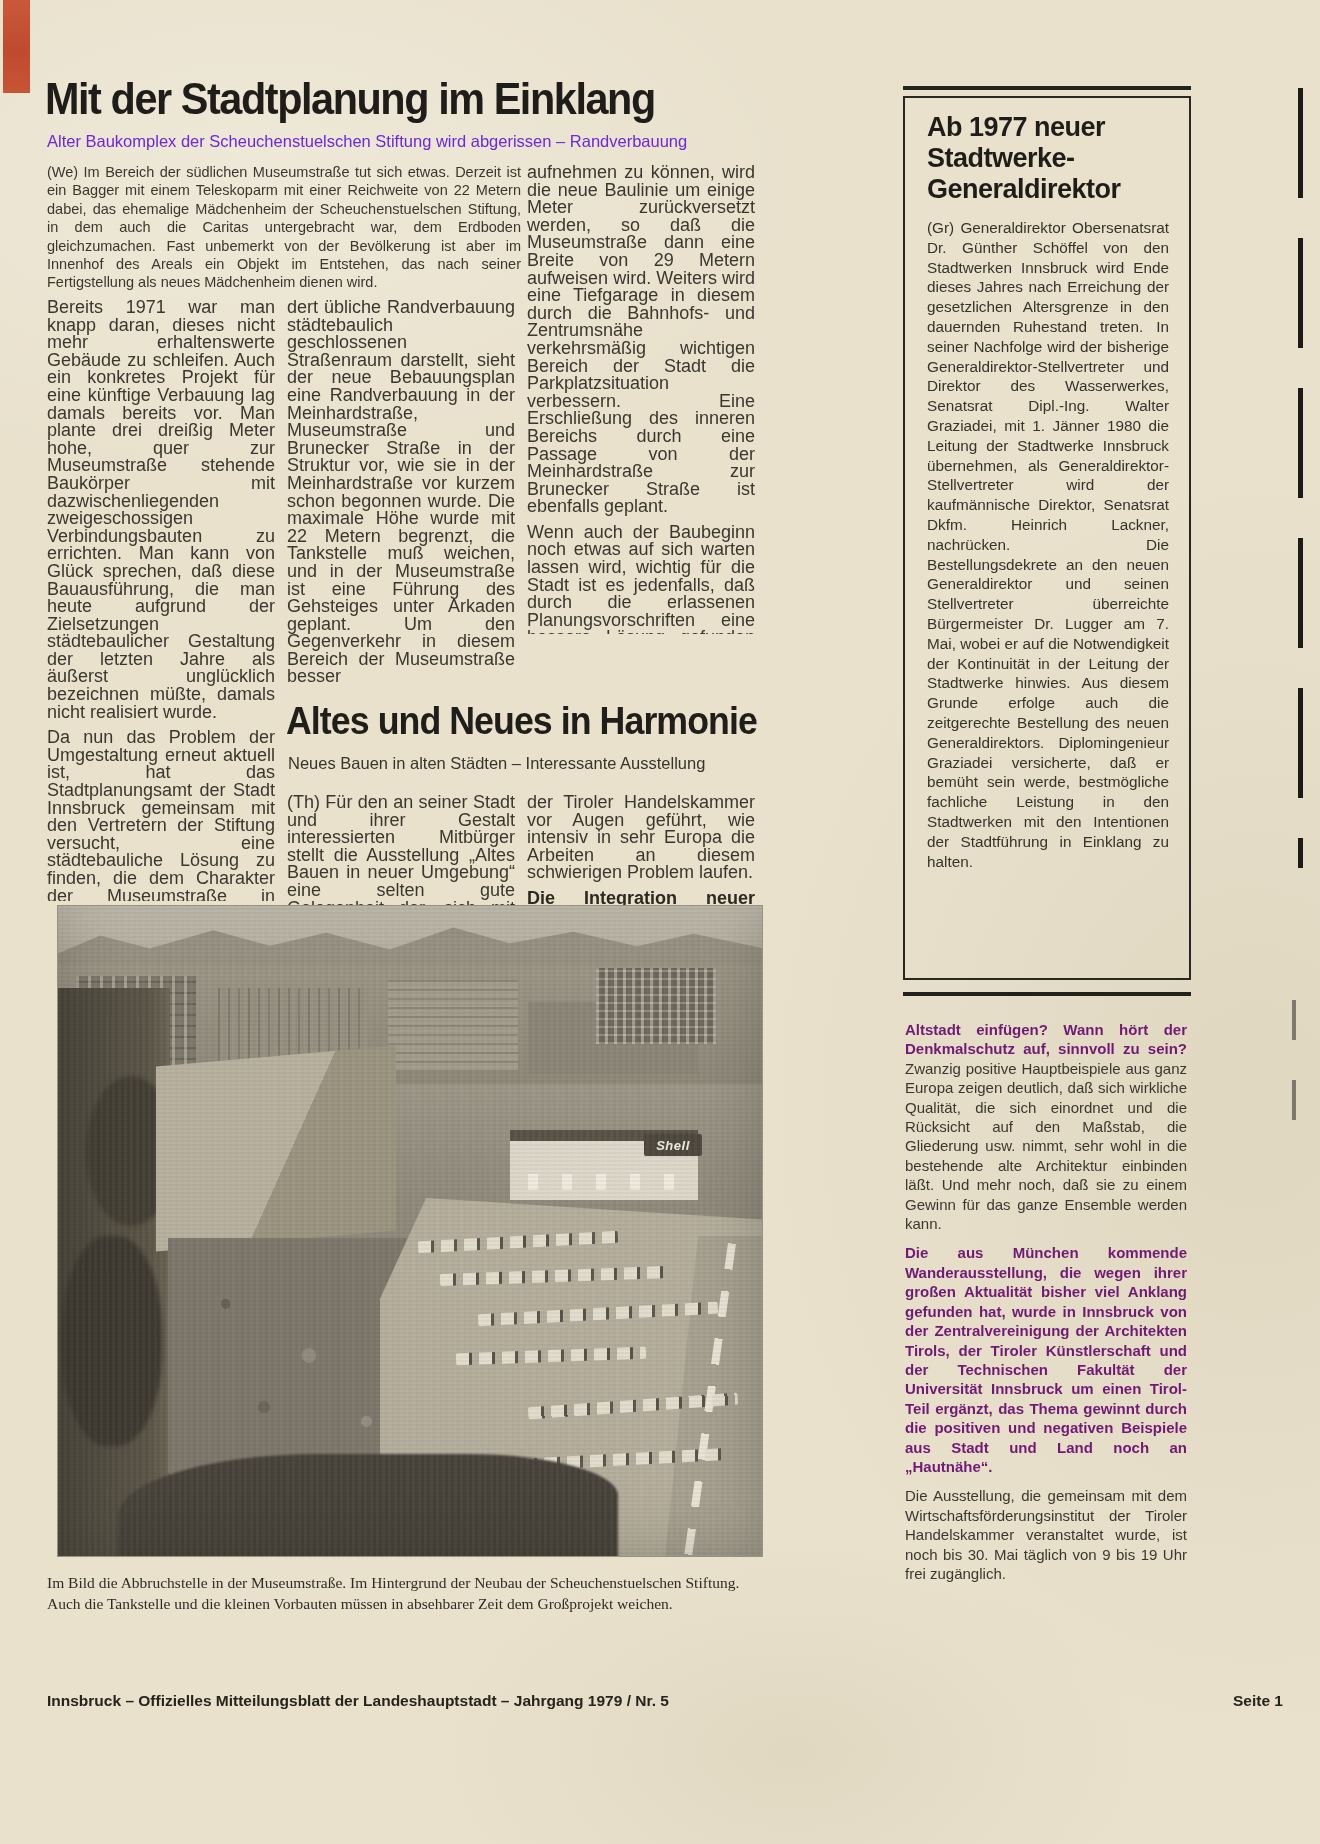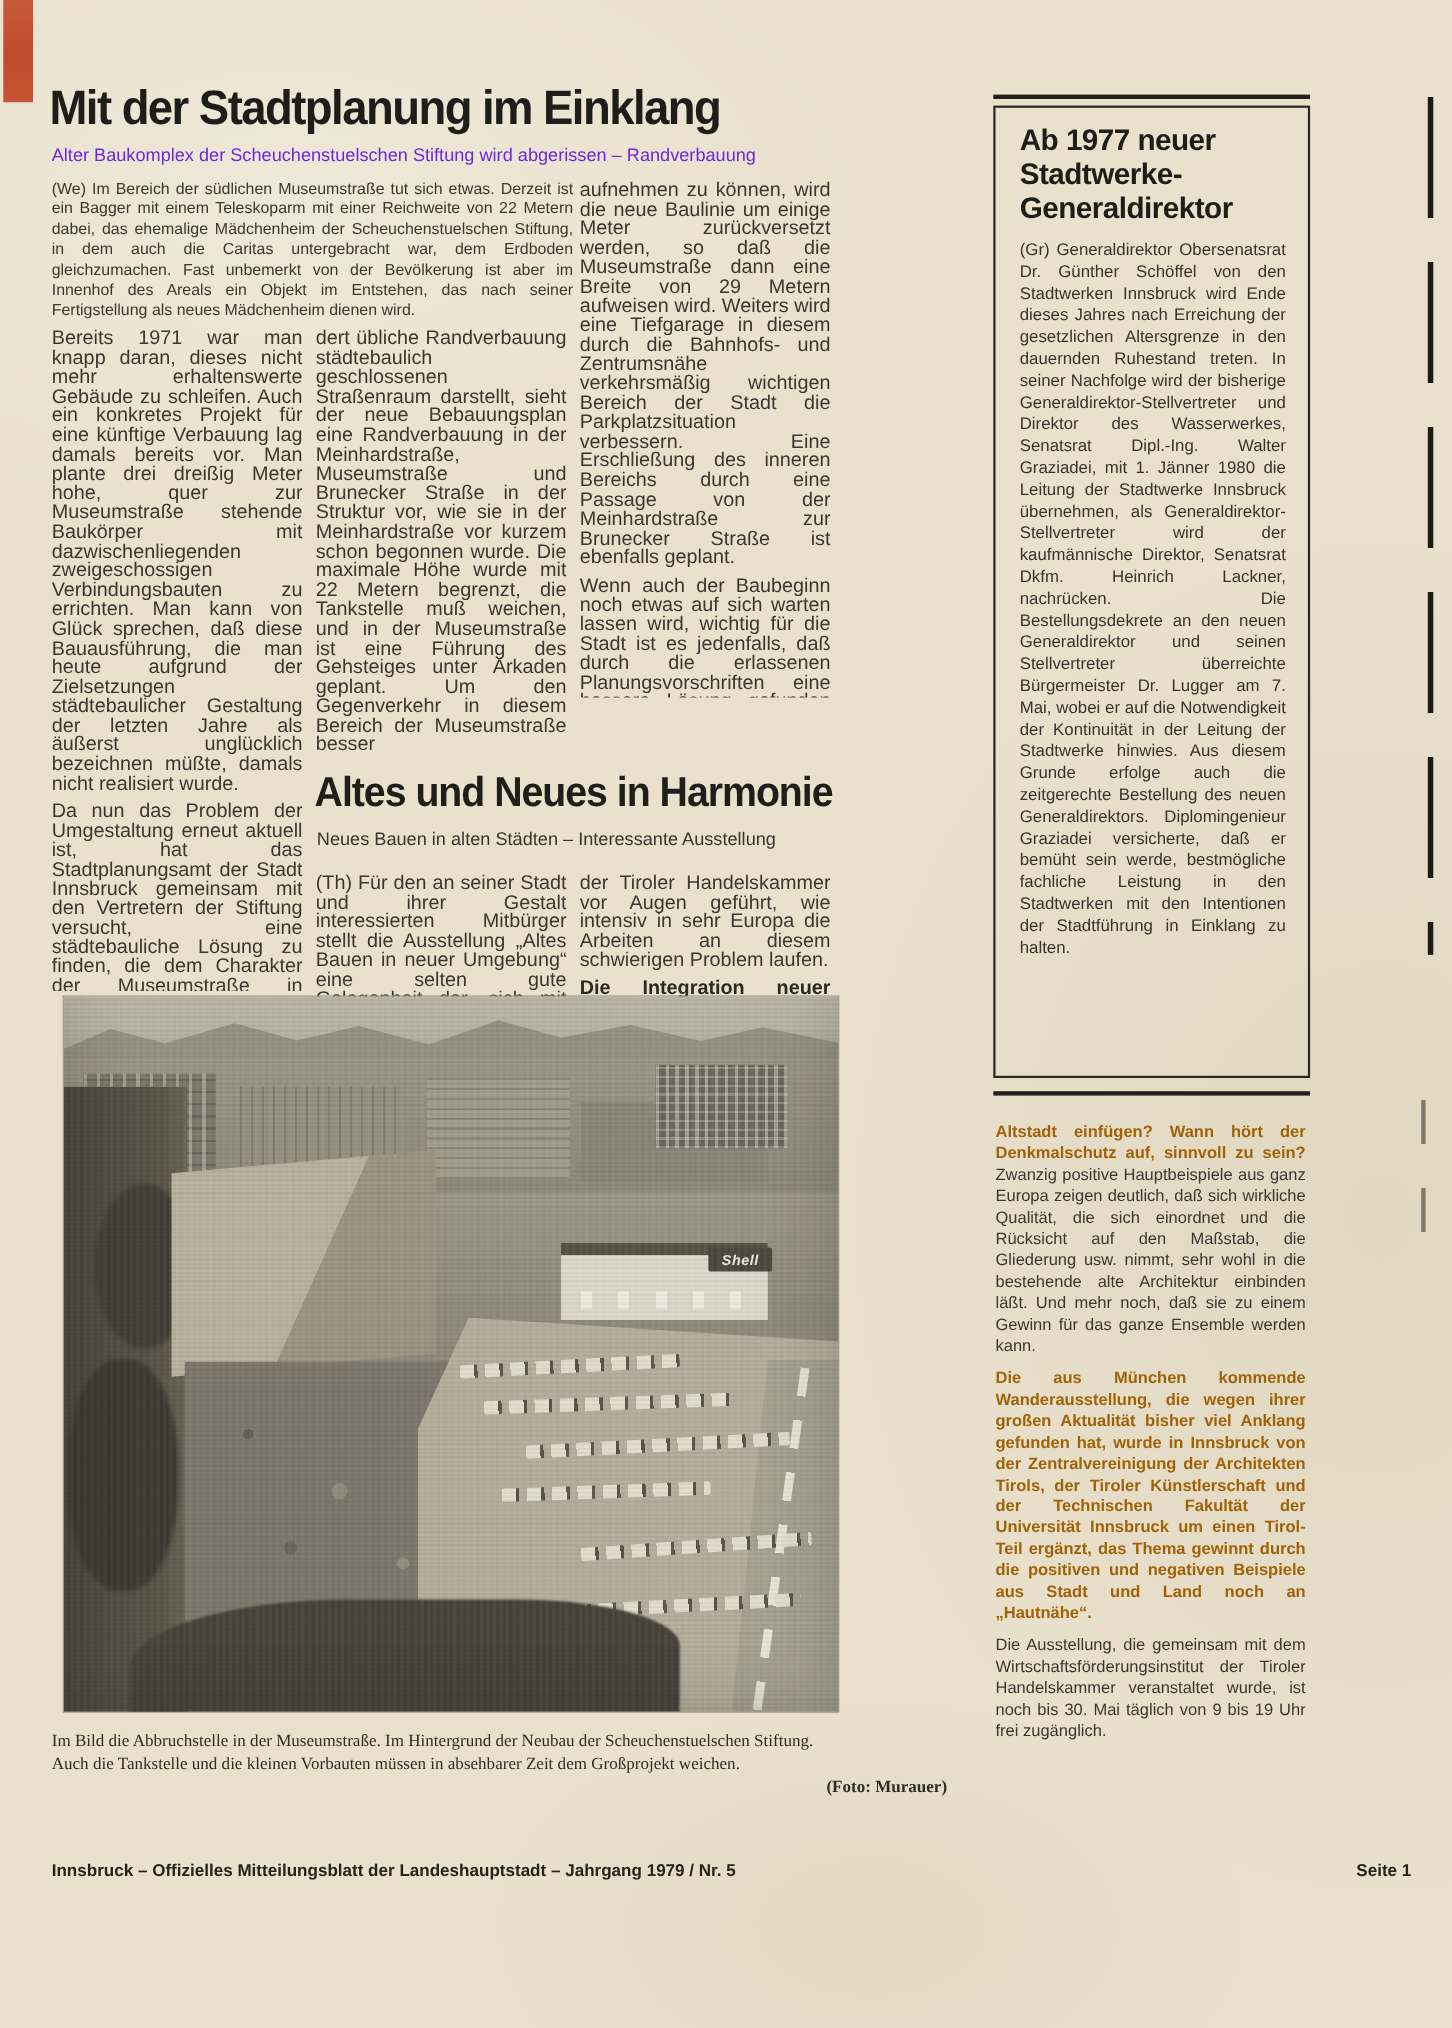--- a/index.html
+++ b/index.html
@@ -64,21 +64,21 @@
     border:2.5px solid #2a2722;padding:14px 20px 10px 22px;
   }
   .side-box .title{
     font-size:27px;font-weight:700;line-height:31px;letter-spacing:-.5px;color:#1f1d19;
     margin:0 0 13px 0;
   }
   .side-box .box-body{font-size:15.3px;line-height:19.8px;color:#37332b;}
   .side-lower{left:905px;top:1020px;width:282px;height:650px;overflow:hidden;
     font-size:15px;line-height:19.4px;}
   .side-lower p{margin:0 0 10px 0;}
-  .side-lower .b{font-weight:700;color:#a16207;}
+  .side-lower .b{font-weight:700;color:#701a75;}
 
   
   .photo{
     left:57px;top:905px;width:706px;height:652px;overflow:hidden;
     background:linear-gradient(180deg,#b9b3a4 0%,#a29c8d 18%,#8f897b 45%,#847e70 100%);
     border:1px solid #97917f;box-sizing:border-box;
   }
   .photo *{position:absolute;}
   .ph-sky{left:0;top:0;width:706px;height:66px;
     background:linear-gradient(180deg,#cdc8b9,#aaa495);}
@@ -226,21 +226,20 @@
     <div class="ph-shell-sign">
       <span>Shell</span>
     </div>
     <div class="ph-bottomtrees"></div>
     <div class="ph-grain"></div>
   </div>
 
   <div class="abs caption">
     <div>Im Bild die Abbruchstelle in der Museumstraße. Im Hintergrund der Neubau der Scheuchenstuelschen Stiftung.</div>
     <div>Auch die Tankstelle und die kleinen Vorbauten müssen in absehbarer Zeit dem Großprojekt weichen.</div>
-    <div class="credit">(Foto: Murauer)</div>
   </div>
 
   <div class="abs footer-row">
     <span>Innsbruck – Offizielles Mitteilungsblatt der Landeshauptstadt – Jahrgang 1979 / Nr. 5</span>
     <span>Seite 1</span>
   </div>
 
   <div class="abs edge-right"></div>
   <div class="abs edge-speck"></div>
 

